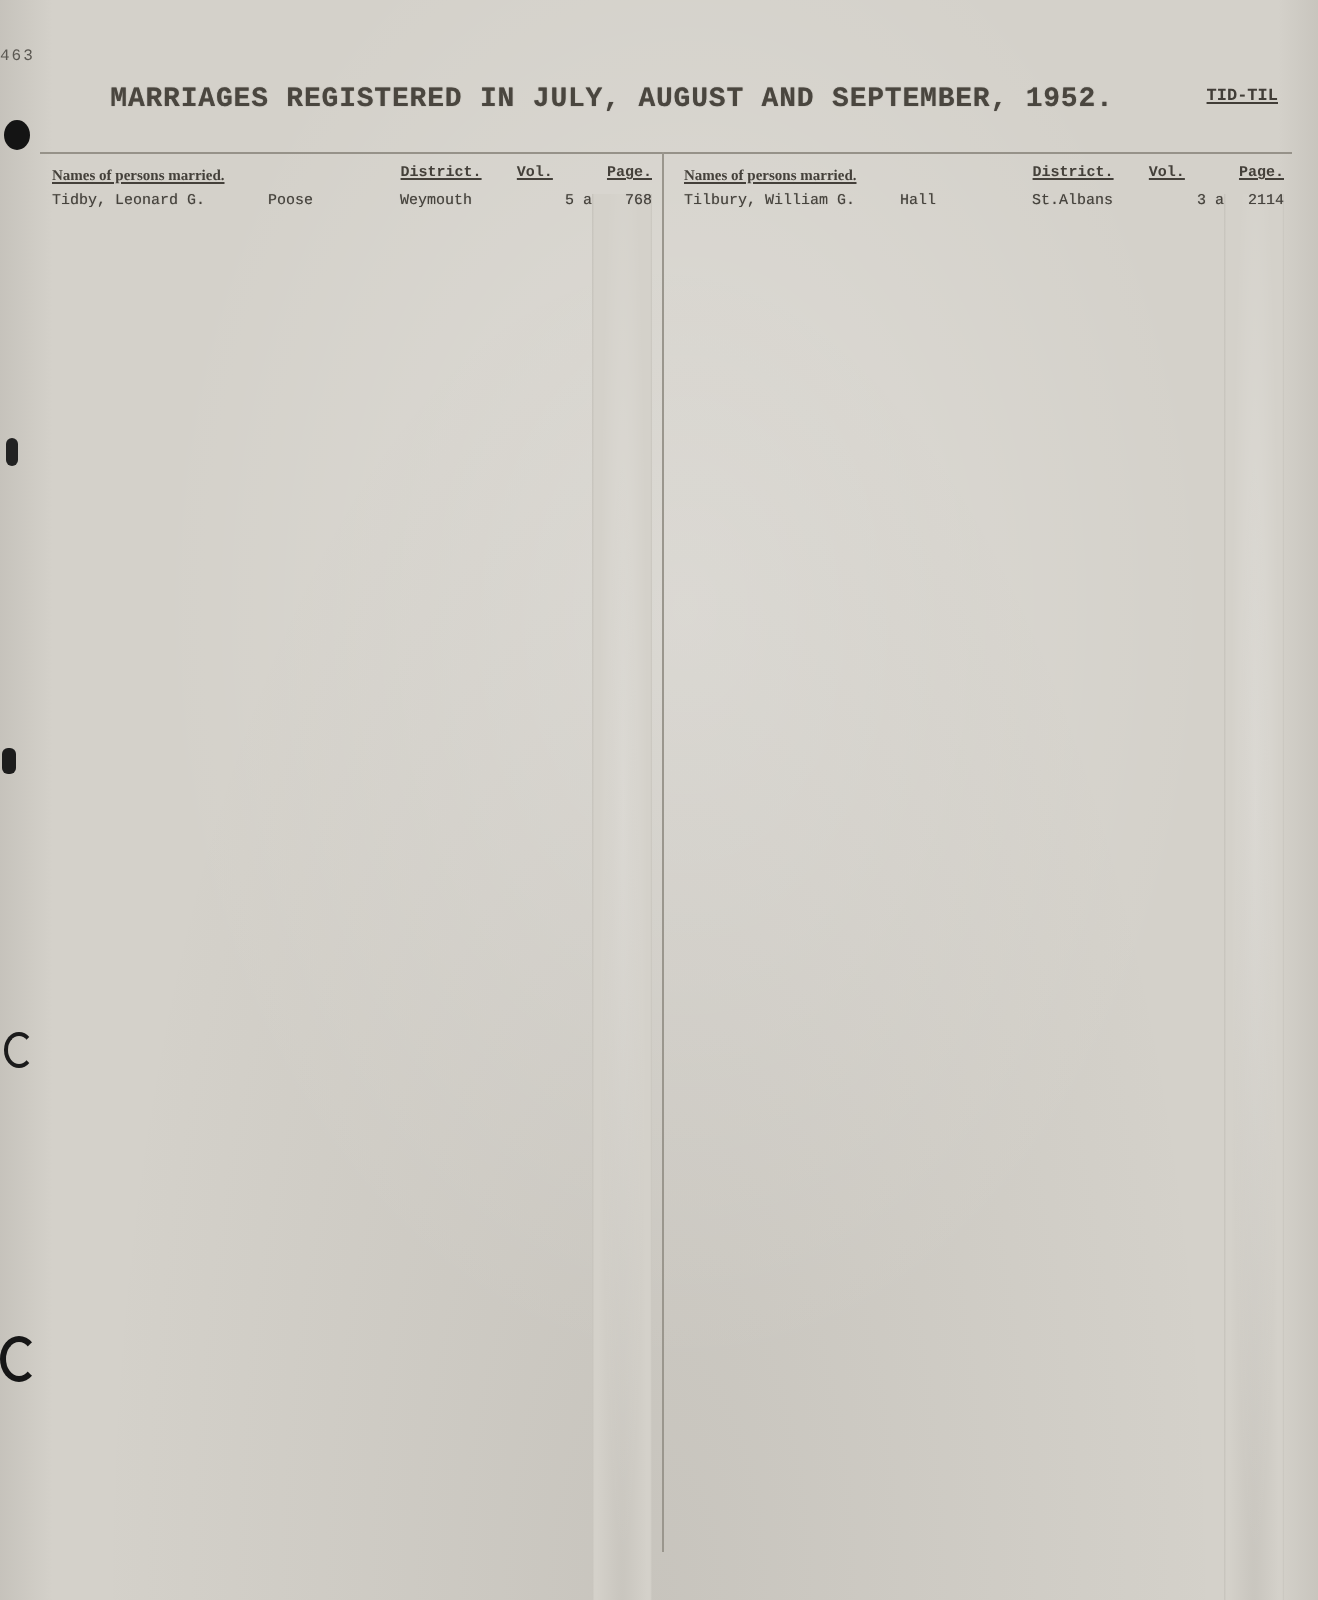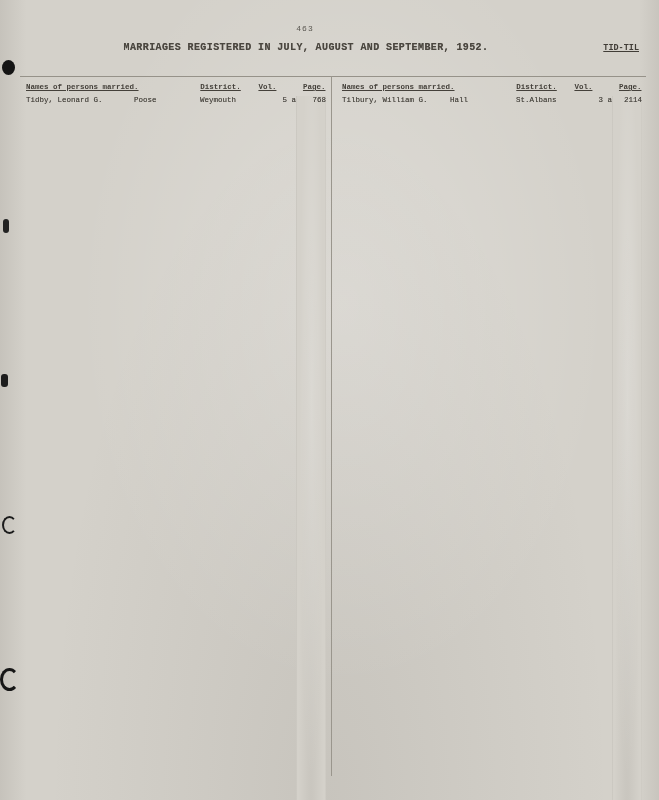--- a/index.html
+++ b/index.html
@@ -7,44 +7,44 @@
     position:relative;width:659px;height:800px;overflow:hidden;
     background:#d4d1ca;
     background-image:
       radial-gradient(ellipse at 52% 38%, rgba(255,255,255,0.22) 0%, rgba(255,255,255,0) 55%),
       radial-gradient(ellipse at 50% 100%, rgba(90,85,78,0.10) 0%, rgba(0,0,0,0) 60%),
       linear-gradient(90deg, rgba(95,90,82,0.12) 0%, rgba(0,0,0,0) 4%, rgba(0,0,0,0) 97%, rgba(95,90,82,0.10) 100%);
     font-family:"Liberation Mono","DejaVu Sans Mono",monospace;
     color:#45423d;
   }
   .page-number{
-    position:absolute;top:24px;left:0;width:610px;text-align:center;
+    position:absolute;top:24px;left:0;width:610px;text-align:left;
     font-size:8px;letter-spacing:1px;color:#5b5852;
   }
   .title{
     position:absolute;top:42px;left:0;width:612px;text-align:center;
-    font-size:10px;font-weight:bold;letter-spacing:0.4px;color:#4a463f;
+    font-size:14px;font-weight:bold;letter-spacing:0.4px;color:#4a463f;
     text-shadow:0 0 0.5px rgba(70,65,58,0.6);
   }
   .range-tag{
     position:absolute;top:43px;right:20px;
     font-size:8.5px;font-weight:bold;color:#413d37;text-decoration:underline;
   }
   .top-rule{position:absolute;top:76px;left:20px;width:626px;height:1px;background:#969289;}
   .divider-v{position:absolute;top:76px;left:331px;width:1px;height:700px;background:#9a968d;}
 
   .columns{position:absolute;top:83px;left:26px;display:flex;}
   .col{width:300px;}
   .col.right{margin-left:16px;}
 
   .head{display:flex;font-size:7.5px;font-weight:bold;margin-bottom:5px;white-space:nowrap;color:#44403a;}
-  .head .h-names{width:204px;}
+  .head .h-names{width:204px;font-family:Liberation Serif, serif;}
   .head .h-district{width:74px;padding-left:14px;}
   .head .h-vol{width:22px;text-align:left;}
-  .head .h-page{width:30px;text-align:center;margin-left:26px;}
+  .head .h-page{width:30px;text-align:right;margin-left:26px;}
   .head span span{text-decoration:underline;}
 
   .row{display:flex;font-size:7.5px;line-height:9px;color:#46433d;
        text-shadow:0 0 0.4px rgba(70,65,58,0.55);}
   .cell{display:block;white-space:nowrap;overflow:visible;}
   .cell.name{width:108px;}
   .cell.spouse{width:66px;white-space:normal;}
   .cell.district{width:74px;}
   .cell.vol{width:22px;text-align:right;}
   .cell.page{width:30px;text-align:right;}

